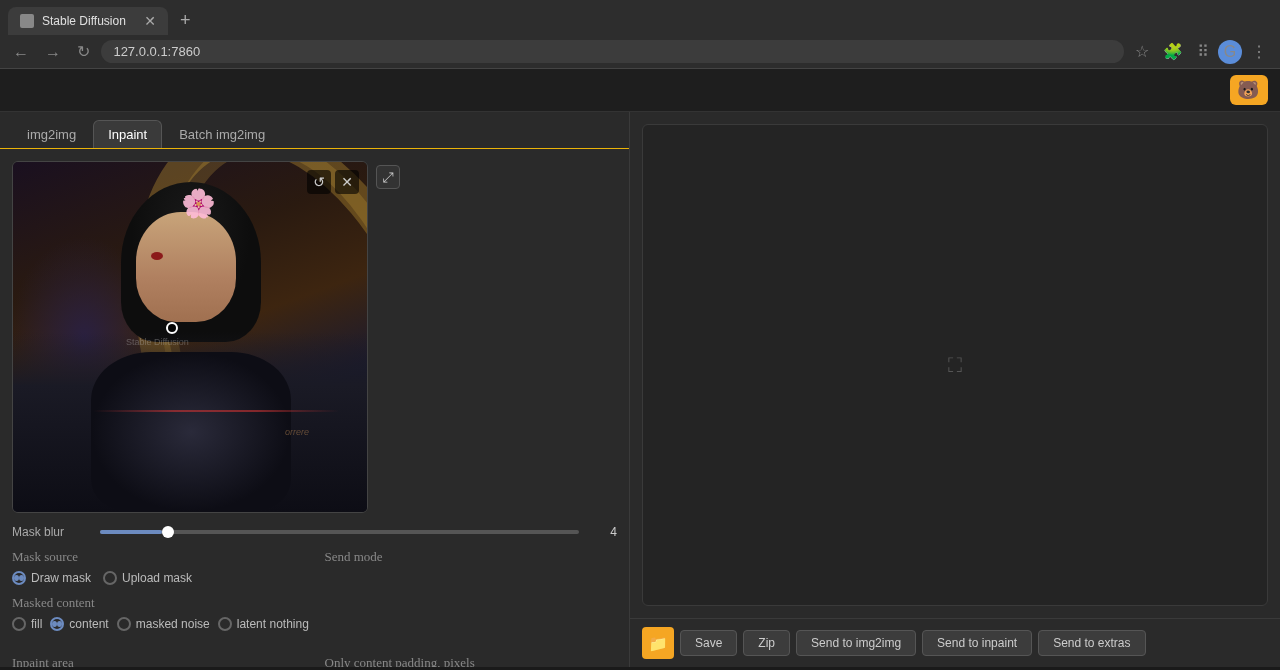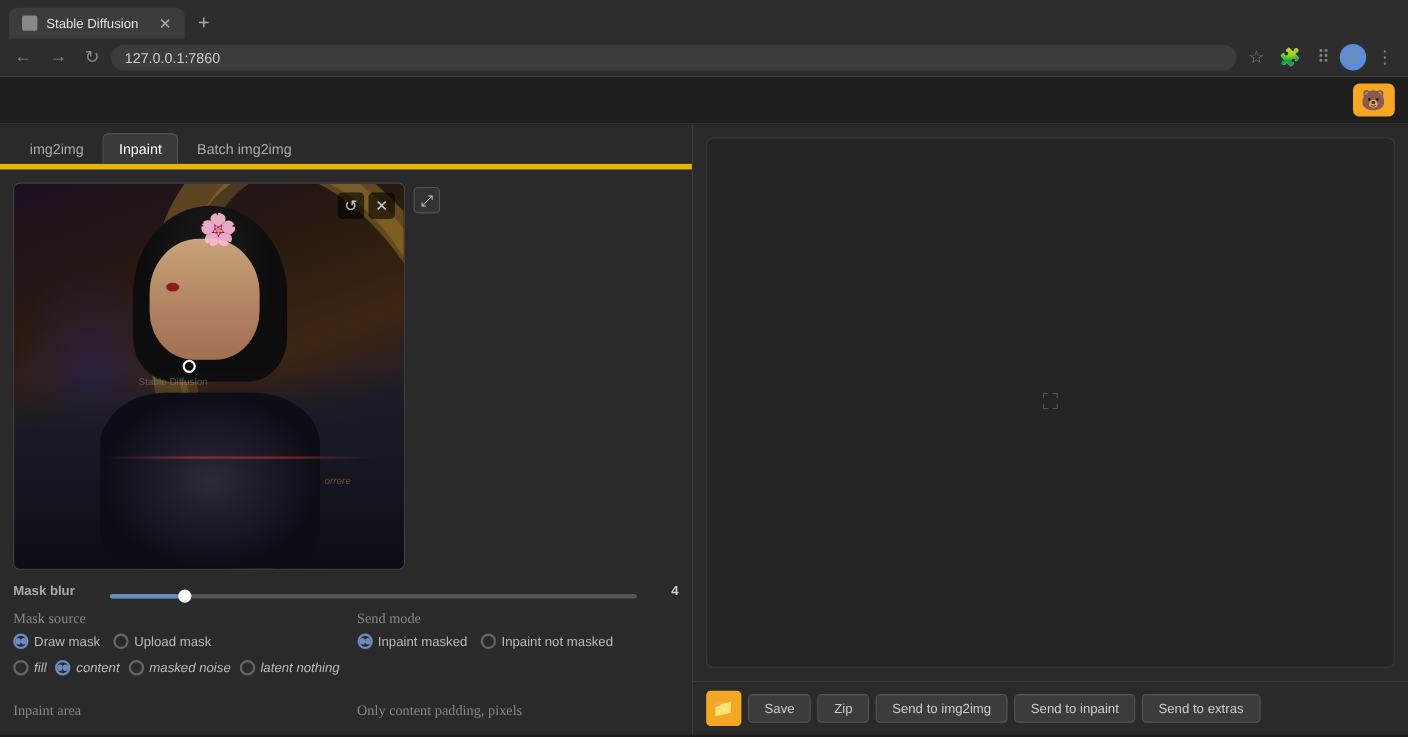--- a/index.html
+++ b/index.html
@@ -146,21 +146,21 @@
       flex-direction: column;
       border-right: 1px solid #3a3a3a;
       overflow-y: auto;
     }
 
     
     .tabs-row {
       display: flex;
       gap: 2px;
       padding: 8px 12px 0;
-      border-bottom: 5px solid #eab308;
+      border-bottom: 1px solid #eab308;
     }
     .tab-item {
       padding: 6px 14px;
       border-radius: 6px 6px 0 0;
       cursor: pointer;
       font-size: 13px;
       color: #aaa;
       background: transparent;
       border: 1px solid transparent;
       border-bottom: none;
@@ -201,24 +201,23 @@
       align-items: center;
       justify-content: center;
     }
 
     
     .controls-section {
       padding: 8px 12px;
     }
     .control-row {
       display: flex;
-      align-items: flex-end;
+      align-items: center;
       margin-bottom: 10px;
       gap: 8px;
-      font-weight: bold;
     }
     .control-label {
       color: #aaa;
       font-size: 12px;
       min-width: 80px;
     }
     .slider-track {
       flex: 1;
       height: 4px;
       background: #555;
@@ -296,21 +295,20 @@
     .radio-label {
       font-size: 12px;
       color: #bbb;
     }
 
     .masked-content-row {
       display: flex;
       align-items: center;
       gap: 8px;
       flex-wrap: wrap;
-      font-style: italic;
     }
 
     
     .right-panel {
       flex: 1;
       background: #2a2a2a;
       display: flex;
       flex-direction: column;
     }
     .output-canvas {
@@ -422,21 +420,21 @@
               <div style="position:absolute; top:140px; left:55px; width:12px; height:12px; border-radius:50%; border:2px solid white; background:rgba(0,0,0,0.6);"></div>
 
               <div style="position:absolute; top:155px; left:15px; font-size:9px; color:rgba(255,255,255,0.3);">Stable Diffusion</div>
             </div>
 
             <div style="position:absolute; bottom:0; left:0; right:0; height:180px; background: linear-gradient(180deg, transparent 0%, #1a1a25 30%, #0d0d15 100%);"></div>
             <div style="position:absolute; bottom:0; left:50%; transform:translateX(-50%); width:200px; height:160px; background: radial-gradient(ellipse at 50% 50%, #2a2a3a 0%, #0d0d15 70%); border-radius:30% 30% 20% 20%;"></div>
 
             <div style="position:absolute; bottom:100px; left:80px; right:30px; height:2px; background:linear-gradient(90deg, transparent, #cc3333, #cc3333, transparent); opacity:0.6;"></div>
 
-            <div style="position:absolute; bottom:75px; right:50px; font-size:9px; color:rgba(180,130,80,0.5); font-style:italic;">orrere</div>
+            <div style="position:absolute; bottom:75px; right:60px; font-size:9px; color:rgba(180,130,80,0.5); font-style:italic;">orrere</div>
           </div>
 
           <div class="canvas-controls">
             <button class="canvas-btn">↺</button>
             <button class="canvas-btn">✕</button>
           </div>
         </div>
 
         <div style="display:flex; flex-direction:column; padding:4px; gap:4px; margin-left:4px;">
           <button class="canvas-btn" style="background:#333; border:1px solid #555;">⤢</button>
@@ -467,36 +465,25 @@
                 <span class="radio-label">Draw mask</span>
               </label>
               <label class="radio-item">
                 <div class="radio-dot"></div>
                 <span class="radio-label">Upload mask</span>
               </label>
             </div>
           </div>
           <div class="col-section">
             <div class="col-label">Send mode</div>
-            <div class="radio-group">
-              <label class="radio-item">
-                <div class="radio-dot checked">
-                    <div style="width:6px;height:6px;border-radius:50%;background:#6c8bc0;"></div>
-                  </div>
-                <span class="radio-label">Inpaint masked</span>
-              </label>
-              <label class="radio-item">
-                <div class="radio-dot"></div>
-                <span class="radio-label">Inpaint not masked</span>
-              </label>
-            </div>
           </div>
         </div>
 
         <div style="margin-top:10px;">
+          <div class="col-label">Masked content</div>
           <div class="masked-content-row">
             <label class="radio-item">
               <div class="radio-dot"></div>
               <span class="radio-label">fill</span>
             </label>
             <label class="radio-item">
               <div class="radio-dot checked">
                   <div style="width:6px;height:6px;border-radius:50%;background:#6c8bc0;"></div>
                 </div>
               <span class="radio-label">content</span>

